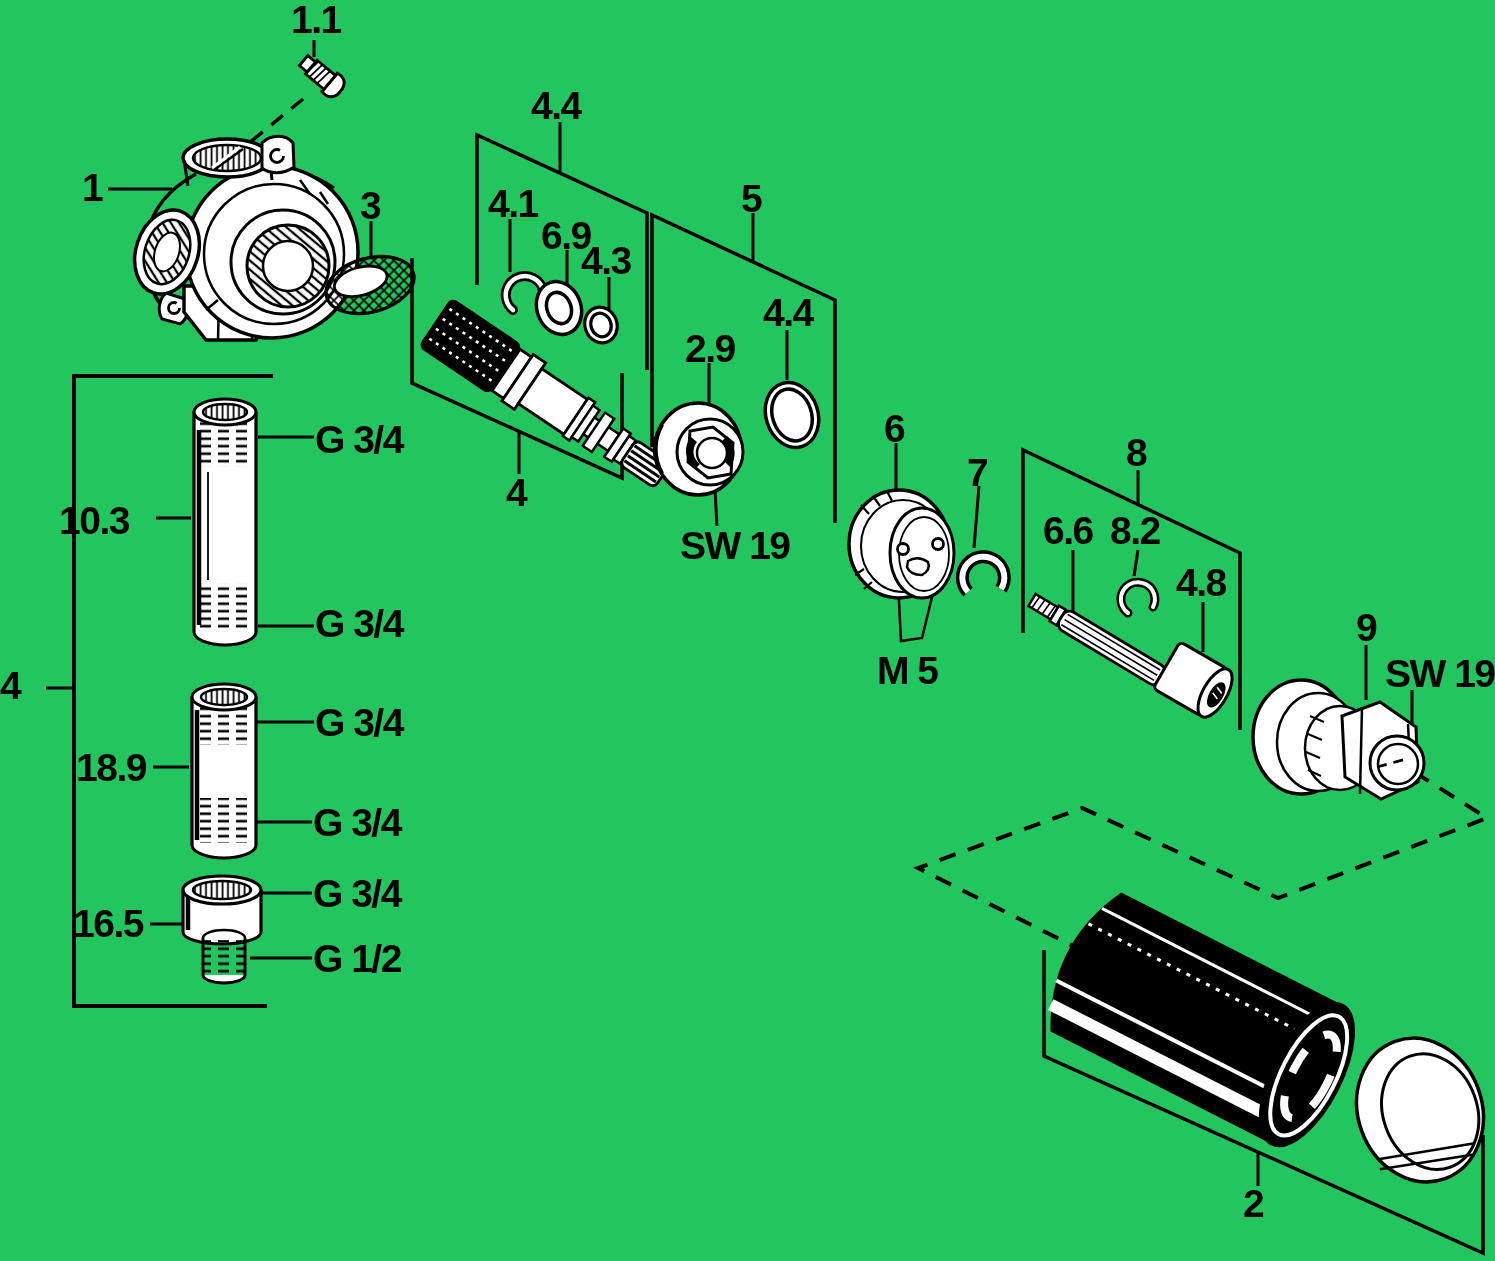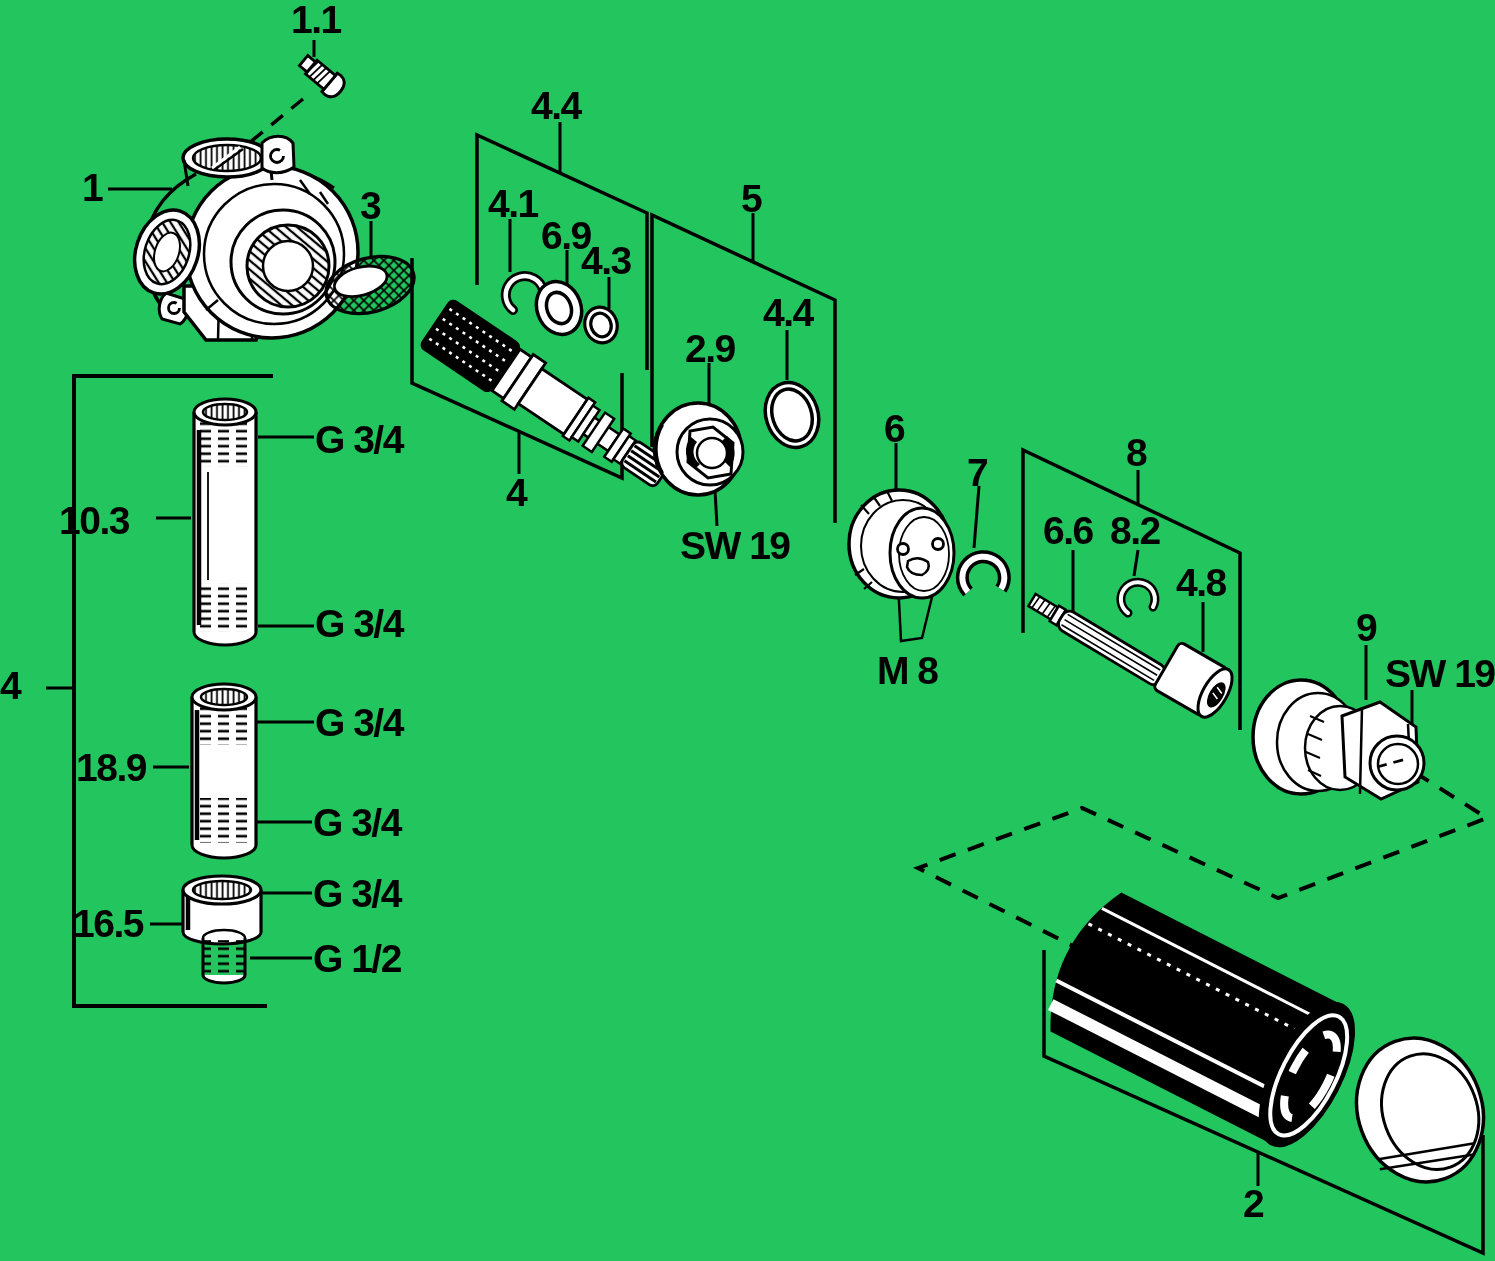--- a/index.html
+++ b/index.html
@@ -310,21 +310,21 @@
   <div class="lbl" style="left:531px;top:86px">4.4</div>
   <div class="lbl" style="left:488px;top:184px">4.1</div>
   <div class="lbl" style="left:541px;top:216px">6.9</div>
   <div class="lbl" style="left:581px;top:241px">4.3</div>
   <div class="lbl" style="left:506px;top:473px">4</div>
   <div class="lbl" style="left:741px;top:179px">5</div>
   <div class="lbl" style="left:685px;top:329px">2.9</div>
   <div class="lbl" style="left:763px;top:293px">4.4</div>
   <div class="lbl" style="left:680px;top:526px">SW 19</div>
   <div class="lbl" style="left:884px;top:409px">6</div>
-  <div class="lbl" style="left:877px;top:651px">M 8</div>
+  <div class="lbl" style="left:877px;top:651px">M 5</div>
   <div class="lbl" style="left:967px;top:453px">7</div>
   <div class="lbl" style="left:1126px;top:433px">8</div>
   <div class="lbl" style="left:1043px;top:511px">6.6</div>
   <div class="lbl" style="left:1110px;top:511px">8.2</div>
   <div class="lbl" style="left:1176px;top:563px">4.8</div>
   <div class="lbl" style="left:1356px;top:608px">9</div>
   <div class="lbl" style="left:1385px;top:654px">SW 19</div>
   <div class="lbl" style="left:0px;top:666px">4</div>
   <div class="lbl" style="left:59px;top:501px">10.3</div>
   <div class="lbl" style="left:76px;top:748px">18.9</div>

